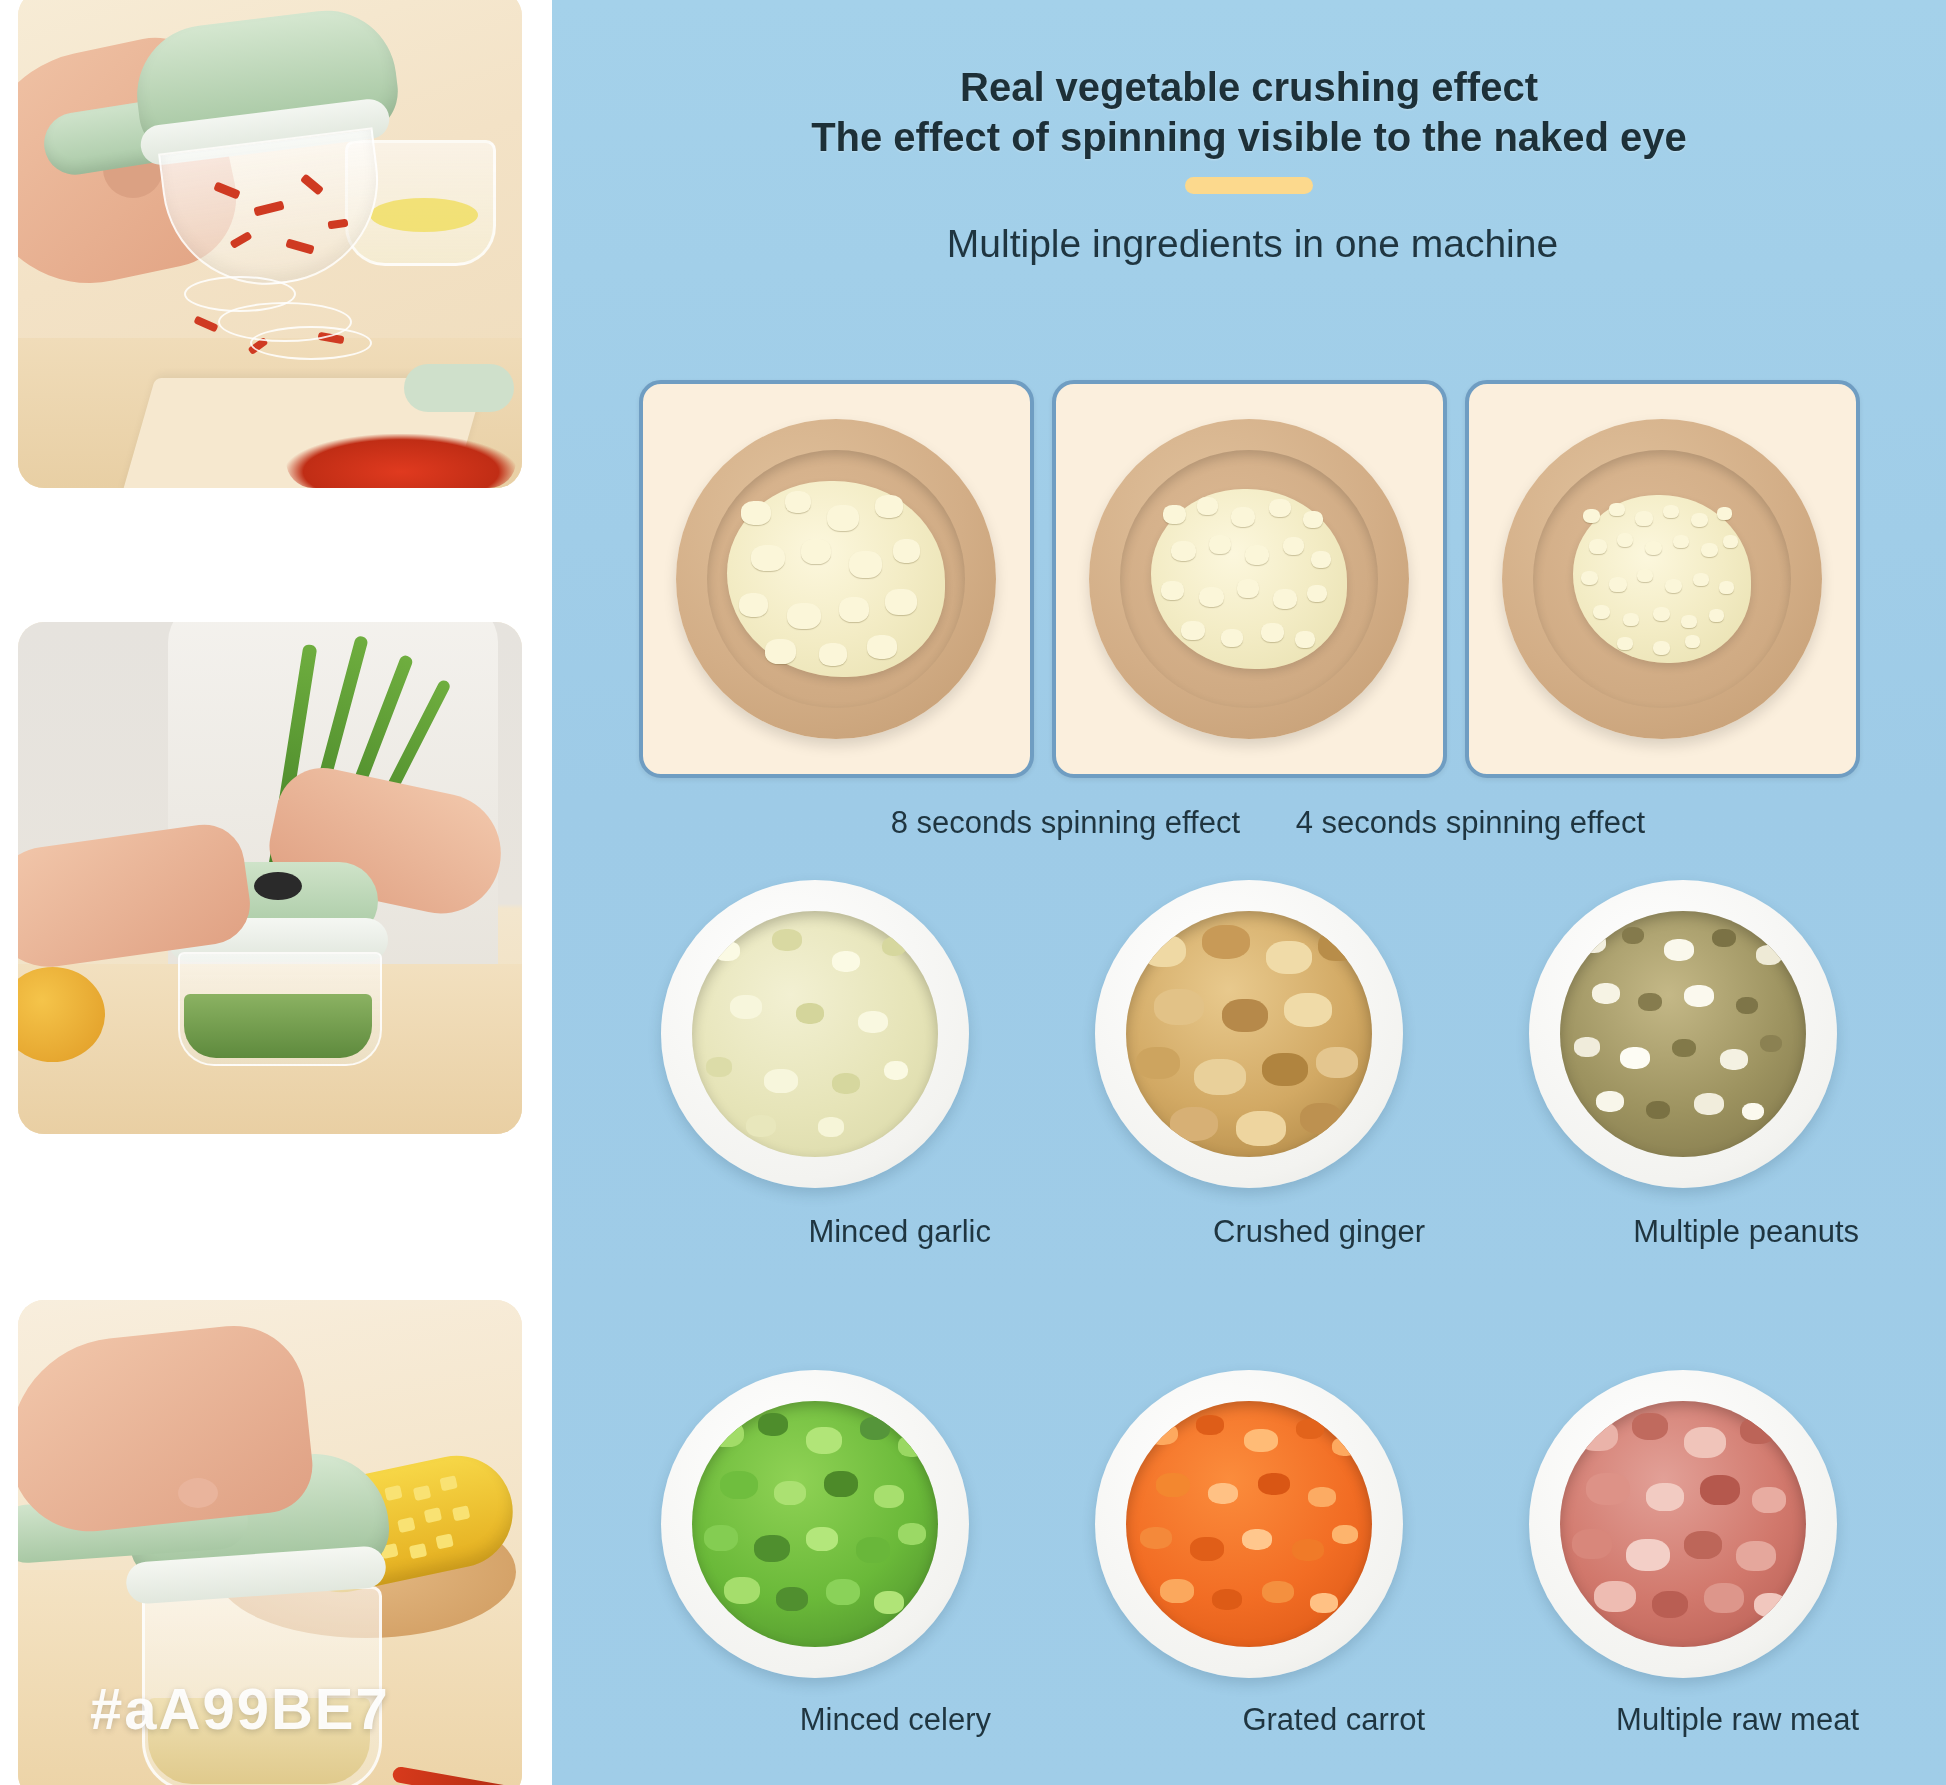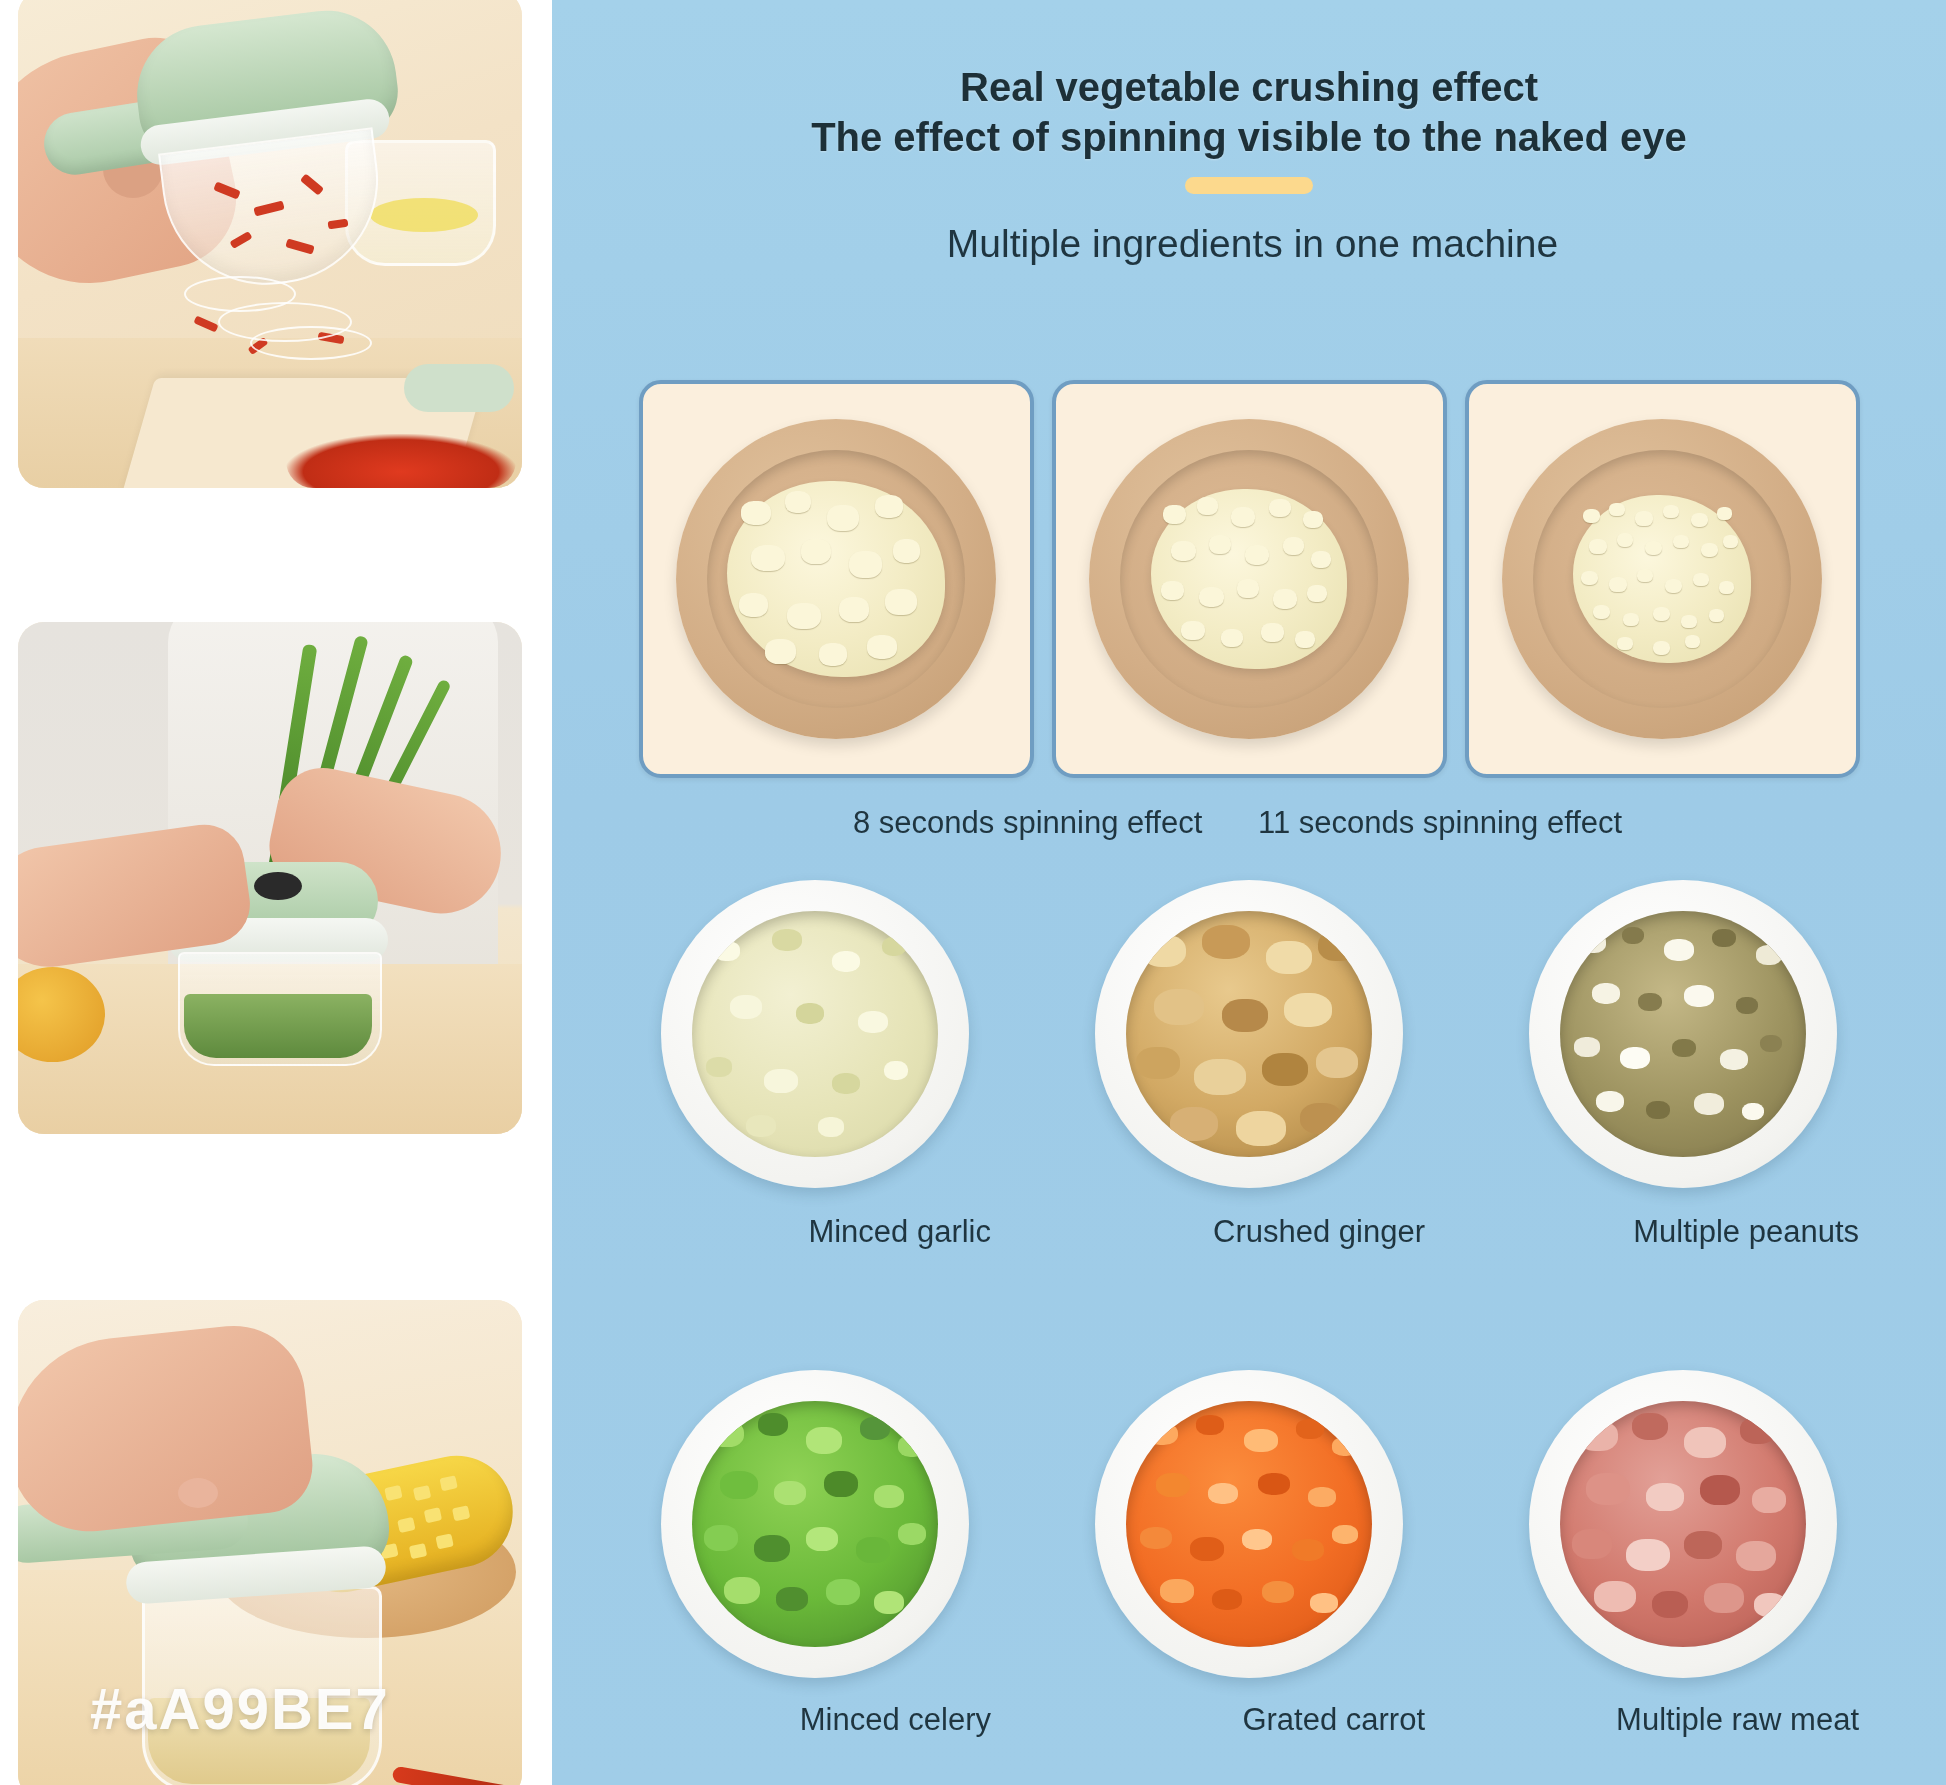--- a/index.html
+++ b/index.html
@@ -199,21 +199,21 @@
   .gp-15{width:196px;height:180px;}
   .gp-20{width:178px;height:168px;}
   .grain{position:absolute;border-radius:42%;background:#fbf6d9;
       box-shadow:0 1px 1px rgba(120,105,60,.35);}
 
   .captions{
     position:absolute;left:0;right:0;top:805px;
     display:flex;justify-content:center;gap:18px;
   }
   .caption{
-    width:387px;text-align:left;color:#1f3540;font-size:31px;
+    width:387px;text-align:right;color:#1f3540;font-size:31px;
   }
 
   
   .bowl-row{
     position:absolute;left:0;right:0;
     display:flex;justify-content:center;gap:82px;
   }
   .row-mid{top:880px;}
   .row-bot{top:1370px;}
   .bowl-cell{width:352px;text-align:right;}
@@ -428,21 +428,21 @@
               <div class="grain" style="left:80px;top:146px;width:17px;height:14px;"></div>
               <div class="grain" style="left:112px;top:140px;width:15px;height:13px;"></div>
             </div>
           </div>
         </div>
       </div>
     </div>
 
     <div class="captions">
       <div class="caption">8 seconds spinning effect</div>
-      <div class="caption">11 seconds spinning effect</div>
+      <div class="caption">4 seconds spinning effect</div>
     </div>
 
     <div class="bowl-row row-mid">
 
       <div class="bowl-cell">
         <div class="bowl">
           <div class="food" style="background:radial-gradient(circle at 40% 34%,#f2f0d2 0%,#e6e4b8 55%,#d8d7a6 100%);">
             <div class="speck" style="left:22px;top:30px;width:26px;height:20px;background:#fbfae4;"></div>
             <div class="speck" style="left:80px;top:18px;width:30px;height:22px;background:#d9d9a2;"></div>
             <div class="speck" style="left:140px;top:40px;width:28px;height:21px;background:#fbfae4;"></div>

